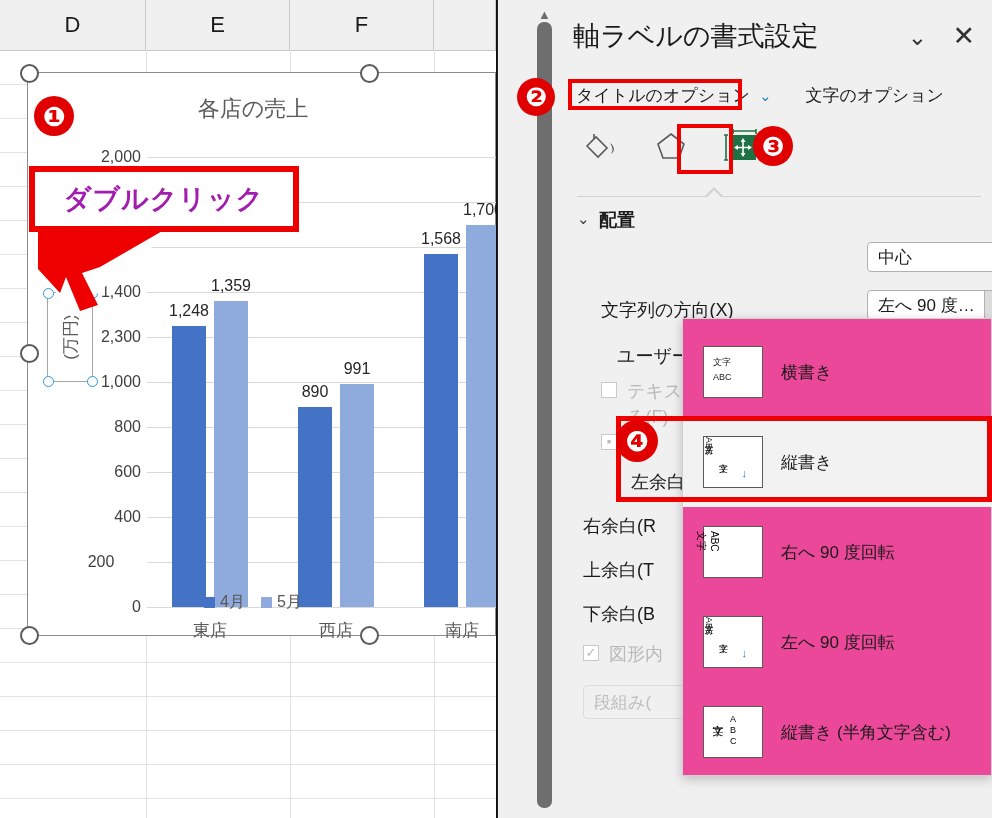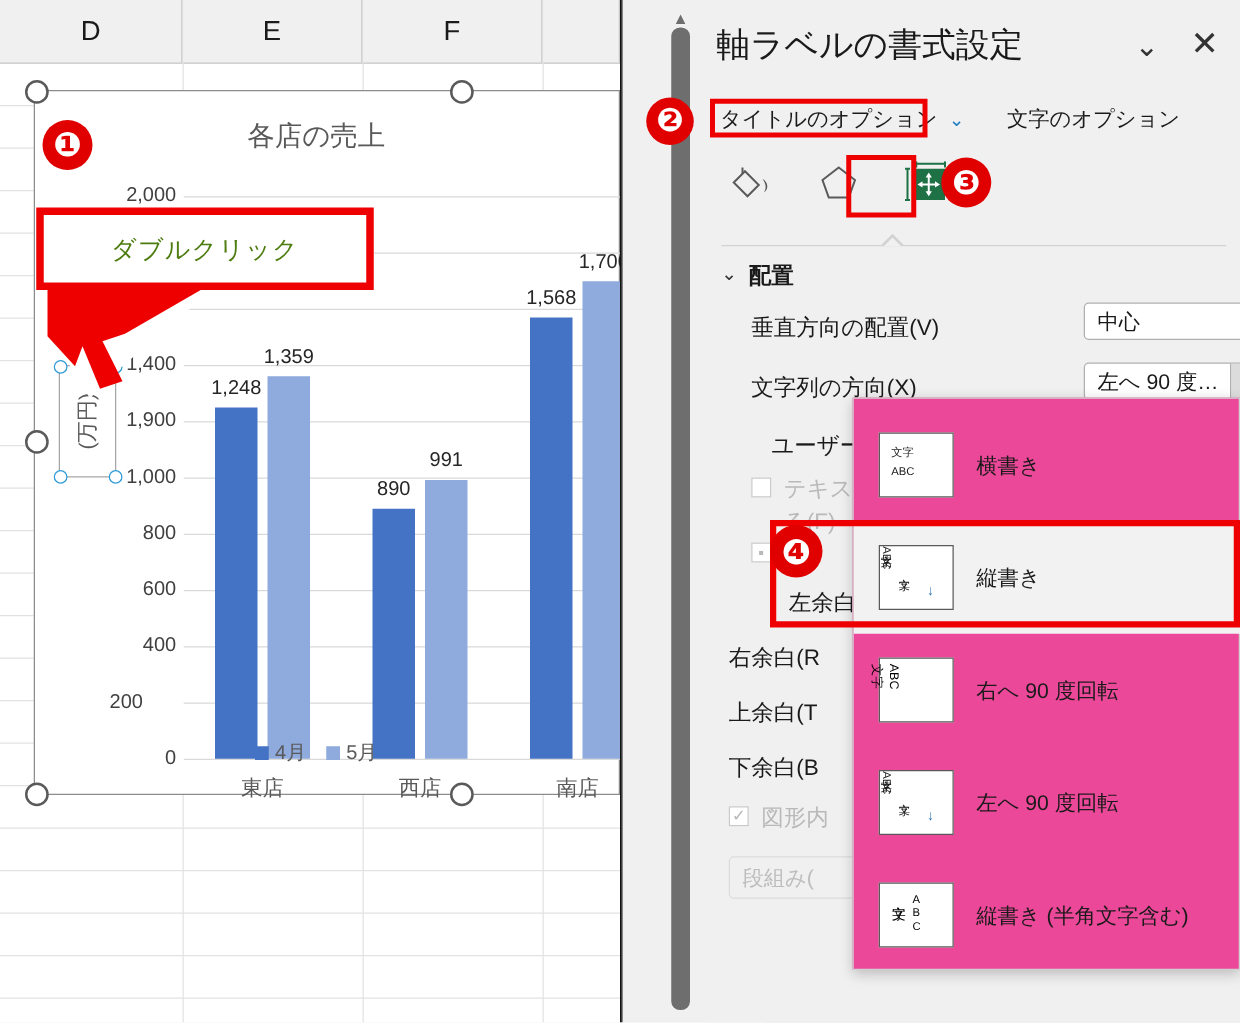--- a/index.html
+++ b/index.html
@@ -40,21 +40,21 @@
 
   
   .axtitle{position:absolute;left:47px;top:292px;width:44px;height:88px;border:1px solid #a6a6a6;background:#fff;z-index:12;}
   .axtitle span{position:absolute;left:50%;top:50%;transform:translate(-50%,-50%) rotate(-90deg);
     white-space:nowrap;font-size:17px;color:#595959;}
   .sh{position:absolute;width:9px;height:9px;border-radius:50%;background:#fff;border:1.5px solid #2e9bd6;z-index:14;}
 
   
   .callout{position:absolute;left:29px;top:166px;width:270px;height:66px;background:#fff;border:6px solid #ee0000;
     box-sizing:border-box;z-index:20;display:flex;align-items:center;justify-content:center;}
-  .callout span{font-size:20px;color:#4d7c0f;letter-spacing:1px;}
+  .callout span{font-size:27px;color:#a21caf;letter-spacing:1px;font-weight:bold;}
   .arrowsvg{position:absolute;left:20px;top:215px;width:250px;height:110px;z-index:19;}
 
   
   .badge{position:absolute;border-radius:50%;background:#e00000;color:#fff;display:flex;
     align-items:center;justify-content:center;font-weight:bold;z-index:40;font-family:"DejaVu Sans",sans-serif;}
 
   
   .panewrap{position:absolute;left:496px;top:0;width:496px;height:818px;background:#f0f0f0;
     border-left:1px solid #111;}
   .vsep{position:absolute;left:0;top:0;width:1px;height:818px;background:#1a1a1a;}
@@ -173,21 +173,21 @@
           <div class="ytick" style="top: 405px; text-align: center;">200</div>
           <div class="gl" style="top: 360px;"></div>
           <div class="ytick" style="top: 360px;">400</div>
           <div class="gl" style="top: 315px;"></div>
           <div class="ytick" style="top: 315px;">600</div>
           <div class="gl" style="top: 270px;"></div>
           <div class="ytick" style="top: 270px;">800</div>
           <div class="gl" style="top: 225px;"></div>
           <div class="ytick" style="top: 225px;">1,000</div>
           <div class="gl" style="top: 180px;"></div>
-          <div class="ytick" style="top: 180px;">1,900</div>
+          <div class="ytick" style="top: 180px;">2,300</div>
           <div class="gl" style="top: 135px;"></div>
           <div class="ytick" style="top: 135px;">1,400</div>
           <div class="gl" style="top: 90px;"></div>
           <div class="ytick" style="top: 90px;">1,600</div>
           <div class="gl" style="top: 45px;"></div>
           <div class="ytick" style="top: 45px;">1,800</div>
           <div class="gl" style="top: 0px;"></div>
           <div class="ytick" style="top: 0px;">2,000</div>
           <div class="bar s1" style="left: 25px; width: 34px; height: 280.8px;"></div>
           <div class="dlab" style="left: 42px; top: 145.2px;">1,248</div>
@@ -294,21 +294,20 @@
       </div>
       <div class="hl3"></div>
 
       <div class="sectop"></div>
       <div class="caret"></div>
       <div class="caretin"></div>
 
       <div class="grpchev">⌄</div>
       <div class="grphdr" style="left:34px;">配置</div>
 
-      <div class="row" style="top:250px;">垂直方向の配置(V)</div>
       <div class="combo" style="left:302px;top:242px;width:150px;">
         <span class="cv">中心</span>
 
       </div>
 
       <div class="row" style="top:298px;">文字列の方向(X)</div>
       <div class="combo split" style="left:302px;top:290px;width:150px;">
         <span class="cv">左へ 90 度…</span>
         <span class="cc">⌄</span>
       </div>

